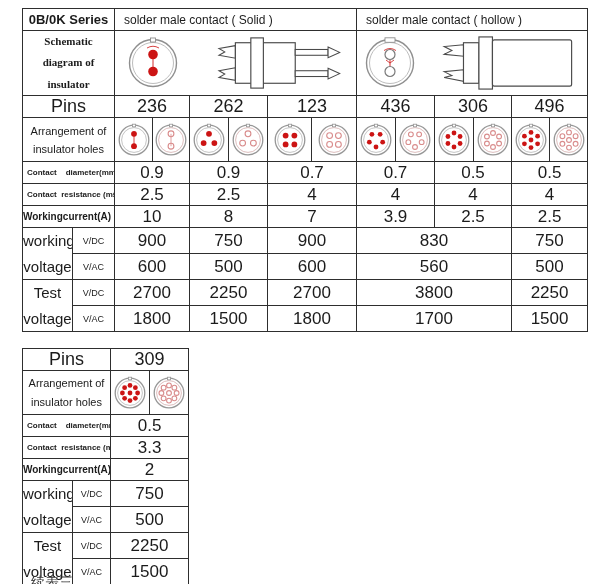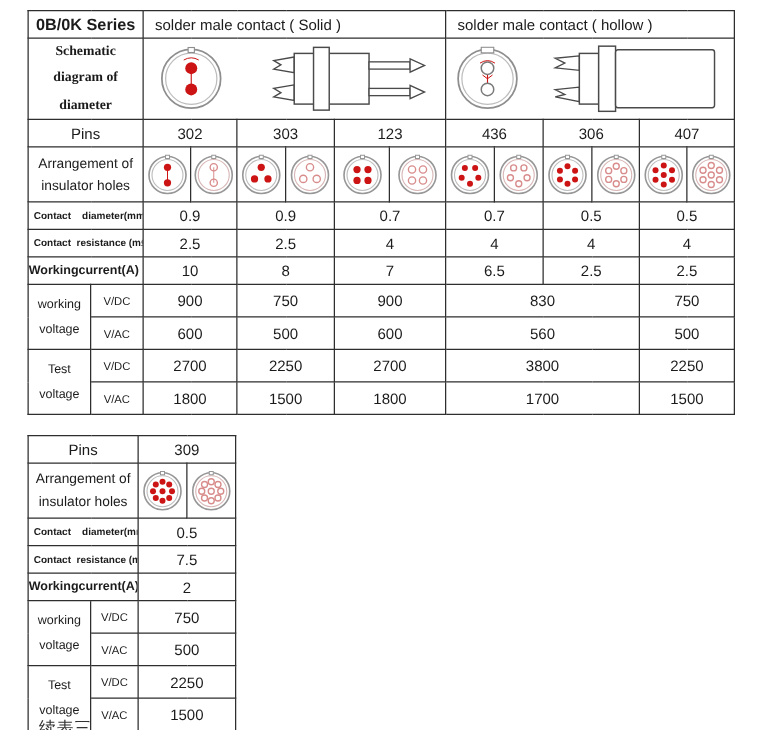--- a/index.html
+++ b/index.html
@@ -5,26 +5,26 @@
   html,body{margin:0;padding:0;background:#fff;}
   #page{position:relative;width:610px;height:584px;background:#fff;overflow:hidden;
         font-family:"Liberation Sans",sans-serif;color:#1b1b1b;}
   table{border-collapse:collapse;table-layout:fixed;position:absolute;background:#fff;}
   td{border:1px solid #2e2e2e;padding:0;text-align:center;vertical-align:middle;overflow:hidden;}
   #t1{left:22px;top:8px;width:565px;border:1.5px solid #2e2e2e;}
   #t2{left:22px;top:348px;width:166px;border:1.5px solid #2e2e2e;}
   .series{font-weight:bold;font-size:13px;}
   .chead{font-size:12px;text-align:left;padding-left:9px;margin-left:25px;}
   .schem-label{font-family:"Liberation Serif",serif;font-weight:bold;font-size:11px;line-height:1.95;}
-  .pins{font-size:12px;}
-  .val{font-size:12px;}
+  .pins{font-size:18px;}
+  .val{font-size:17px;}
   .arr-label{font-size:11px;line-height:1.65;}
   .tiny{font-size:8px;font-weight:bold;text-align:left;padding-left:4px;letter-spacing:0;}
   .cur{font-size:10px;font-weight:bold;text-align:left;padding-left:0;}
-  .vlabel{font-size:10px;text-align:center;}
+  .vlabel{font-size:15px;text-align:center;}
   .vsub{font-size:9px;}
   .diagcell{vertical-align:middle;}
   .diag-wrap{display:flex;align-items:center;justify-content:space-evenly;height:100%;}
   .caption{position:absolute;left:31px;top:575px;height:9px;width:90px;overflow:hidden;
            font-size:14px;color:#333;line-height:14px;}
   svg{display:block;margin:0 auto;}
 </style>
 </head>
 <body>
 
@@ -52,21 +52,21 @@
         <tr style="height:22px">
       <td colspan="2" class="series">0B/0K Series</td>
       <td colspan="6" class="chead">solder male contact ( Solid )</td>
       <td colspan="6" class="chead">solder male contact ( hollow )</td>
     </tr>
 
     <tr style="height:65px">
       <td colspan="2" class="schem-label">
         <span style="display:block">Schematic</span>
         <span style="display:block">diagram of</span>
-        <span style="display:block">diameter</span>
+        <span style="display:block">insulator</span>
       </td>
       <td colspan="6" class="diagcell">
         <div class="diag-wrap">
 
           <svg width="52" height="52" viewBox="0 0 52 52">
             <circle cx="26" cy="26" r="23.5" fill="#fff" stroke="#8e8e8e" stroke-width="1.4"></circle>
             <circle cx="26" cy="26" r="20.5" fill="none" stroke="#bdbdbd" stroke-width="1"></circle>
             <rect x="23.5" y="1" width="5" height="4" fill="#fff" stroke="#8e8e8e" stroke-width="0.9"></rect>
             <path d="M20,11 Q26,7.5 32,11" fill="none" stroke="#cc1414" stroke-width="0.8"></path>
             <line x1="26" y1="21" x2="26" y2="31" stroke="#cc1414" stroke-width="0.9"></line>
@@ -106,26 +106,26 @@
             <rect x="32" y="8" width="16" height="42" fill="#fff" stroke="#4a4a4a" stroke-width="1.2"></rect>
             <rect x="48" y="2" width="14" height="54" fill="#fff" stroke="#4a4a4a" stroke-width="1.2"></rect>
             <rect x="62" y="5" width="82" height="48" rx="2" fill="#fff" stroke="#4a4a4a" stroke-width="1.2"></rect>
           </svg>
         </div>
       </td>
     </tr>
 
     <tr style="height:22px">
       <td colspan="2" class="pins">Pins</td>
-      <td colspan="2" class="pins">302</td>
-      <td colspan="2" class="pins">303</td>
+      <td colspan="2" class="pins">236</td>
+      <td colspan="2" class="pins">262</td>
       <td colspan="2" class="pins">123</td>
       <td colspan="2" class="pins">436</td>
       <td colspan="2" class="pins">306</td>
-      <td colspan="2" class="pins">407</td>
+      <td colspan="2" class="pins">496</td>
     </tr>
 
     <tr style="height:44px">
       <td colspan="2" class="arr-label">
         <span style="display:block">Arrangement of</span>
         <span style="display:block">insulator holes</span>
       </td>
       <td>
             <svg width="36" height="36" viewBox="0 0 36 36">
               <circle cx="18" cy="18" r="14.8" fill="#fff" stroke="#979797" stroke-width="1.3"></circle>
@@ -286,21 +286,21 @@
       <td colspan="2" class="val">4</td>
       <td colspan="2" class="val">4</td>
       <td colspan="2" class="val">4</td>
     </tr>
 
     <tr style="height:22px">
       <td colspan="2" class="cur">Workingcurrent(A)</td>
       <td colspan="2" class="val">10</td>
       <td colspan="2" class="val">8</td>
       <td colspan="2" class="val">7</td>
-      <td colspan="2" class="val">6.5</td>
+      <td colspan="2" class="val">3.9</td>
       <td colspan="2" class="val">2.5</td>
       <td colspan="2" class="val">2.5</td>
     </tr>
 
     <tr style="height:26px">
       <td rowspan="2" class="vlabel">
         <span style="display:block;margin-bottom:9px">working</span>
         <span style="display:block">voltage</span>
       </td>
       <td class="vsub">V/DC</td>
@@ -394,21 +394,21 @@
             </svg>
           </td>
     </tr>
 
     <tr style="height:22px">
       <td colspan="2" class="tiny" style="white-space:pre">Contact    diameter(mm)</td>
       <td colspan="2" class="val">0.5</td>
     </tr>
     <tr style="height:22px">
       <td colspan="2" class="tiny" style="white-space:pre">Contact  resistance (mΩ)</td>
-      <td colspan="2" class="val">7.5</td>
+      <td colspan="2" class="val">3.3</td>
     </tr>
     <tr style="height:22px">
       <td colspan="2" class="cur">Workingcurrent(A)</td>
       <td colspan="2" class="val">2</td>
     </tr>
 
     <tr style="height:26px">
       <td rowspan="2" class="vlabel">
         <span style="display:block;margin-bottom:9px">working</span>
         <span style="display:block">voltage</span>

